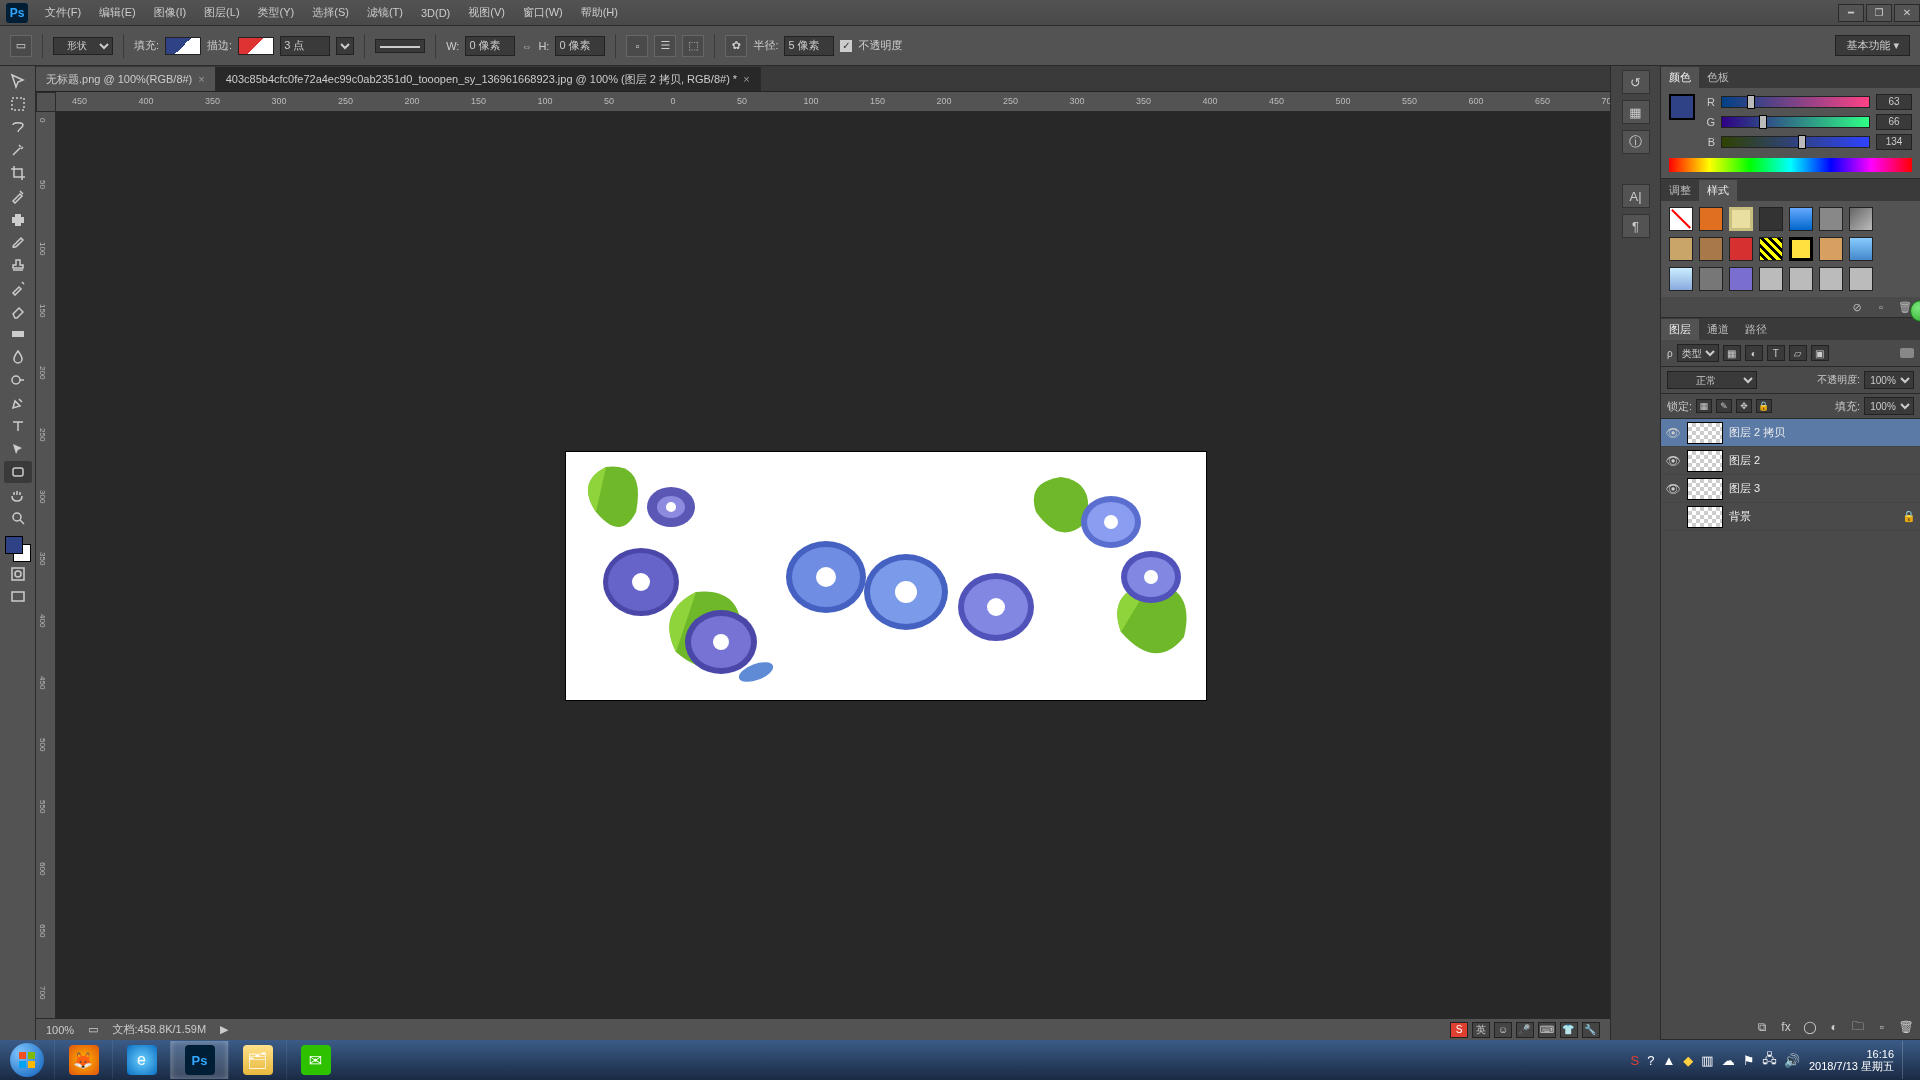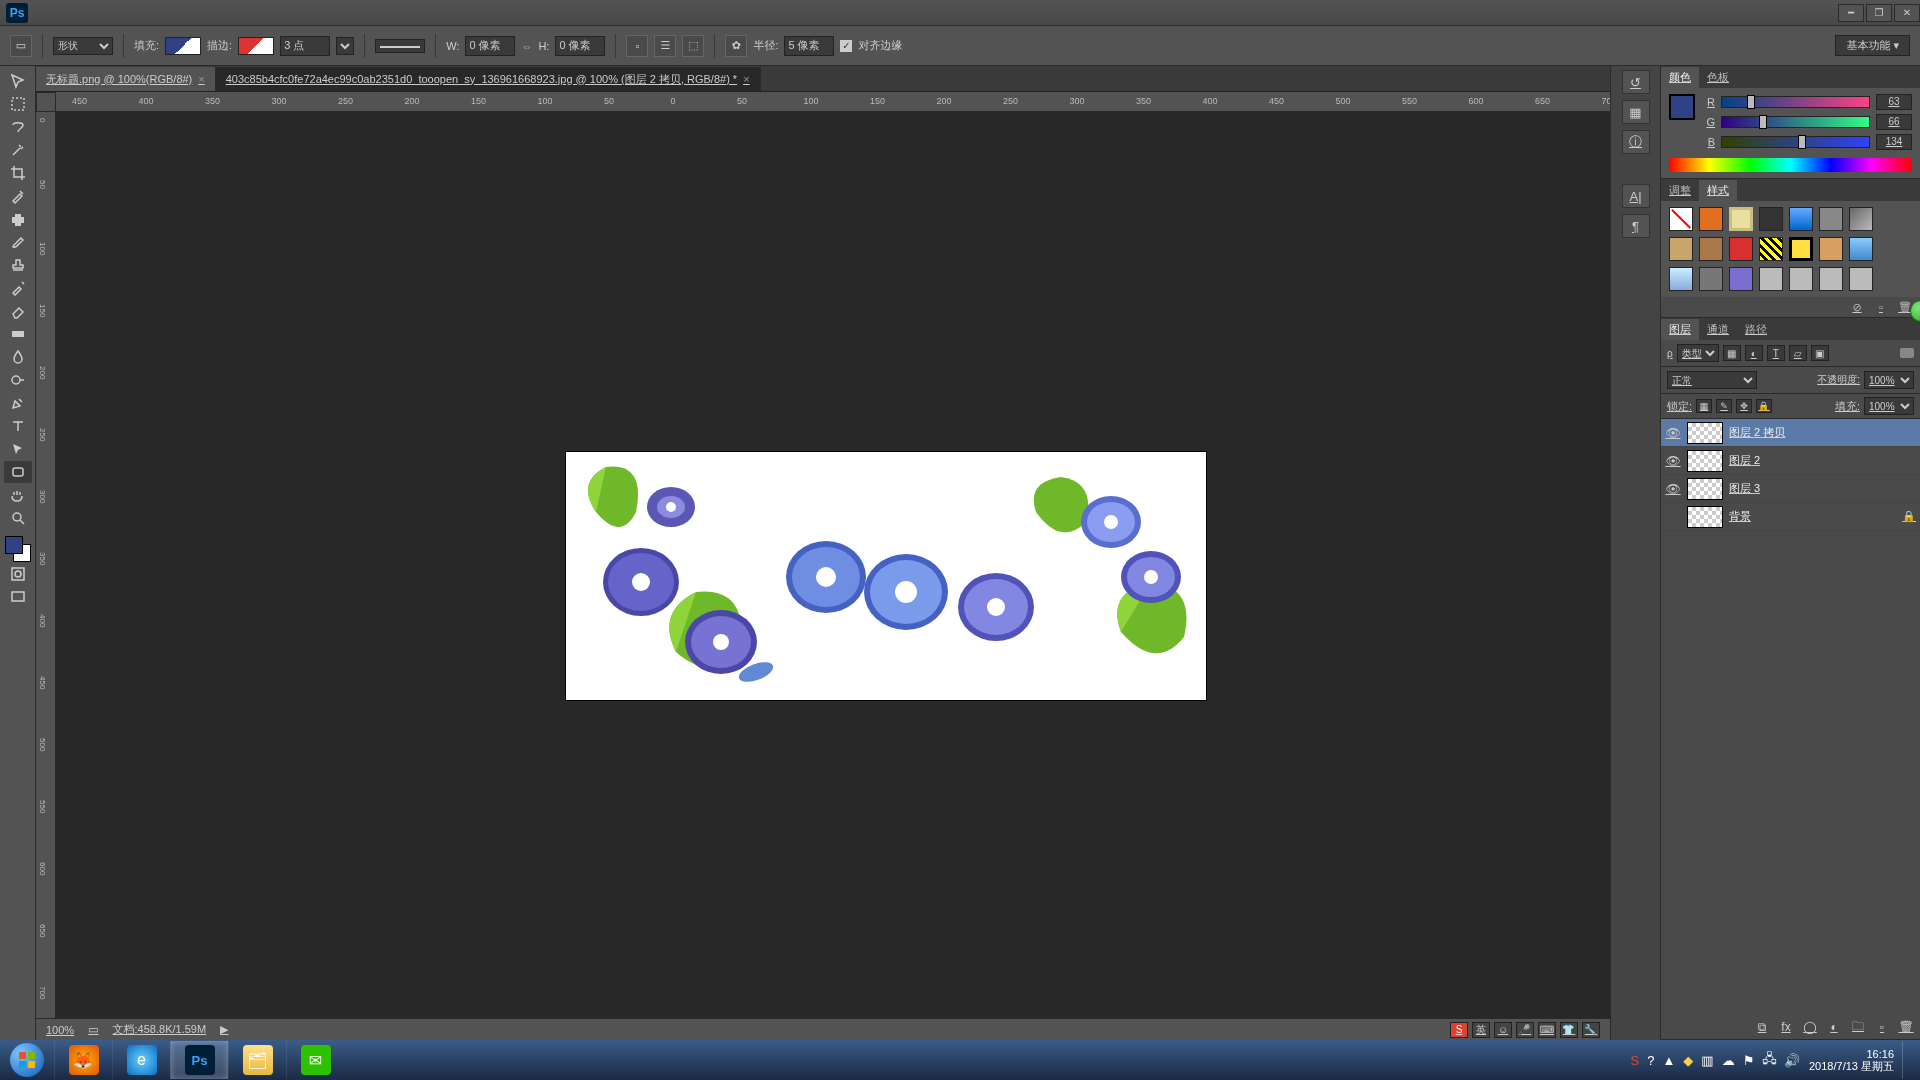--- a/index.html
+++ b/index.html
@@ -11,21 +11,21 @@
 .win-btn { width:26px; height:18px; background:#535353; border:1px solid #2a2a2a; margin-left:2px; display:flex;align-items:center;justify-content:center;font-size:10px;color:#ccc;}
 .optbar { height:40px; background:#535353; border-bottom:1px solid #2a2a2a; display:flex; align-items:center; padding:0 10px; gap:6px; color:#ccc;}
 .opt-sep { width:1px; height:24px; background:#3a3a3a; margin:0 4px;}
 .opt-swatch { width:36px;height:18px; border:1px solid #222; background:linear-gradient(135deg,#2f4286 50%, #fff 50%); }
 .opt-swatch.stroke { background:linear-gradient(135deg,#d33 50%, #fff 50%); }
 .opt-input { width:50px; height:20px; background:#3a3a3a; border:1px solid #222; color:#ccc; padding:0 3px;}
 .opt-dlabel { font-size:11px; color:#ccc;}
 .opt-icon { width:22px; height:22px; border:1px solid #666; background:#4a4a4a; display:flex;align-items:center;justify-content:center; font-size:11px;}
 .checkbox { width:12px;height:12px; background:#ccc; display:inline-flex;align-items:center;justify-content:center; font-size:10px; color:#333;}
 .workspace-btn { margin-left:auto; background:#3a3a3a; padding:2px 10px; border:1px solid #222; font-size:11px;}
-.main { display:flex; height:calc(100% - 66px - 40px);text-decoration:underline; }
+.main { display:flex; height:calc(100% - 66px - 40px); }
 .toolbox { width:36px; background:#535353; border-right:1px solid #2a2a2a; display:flex; flex-direction:column; align-items:center; padding-top:4px; gap:1px;}
 .tool { width:28px; height:22px; display:flex; align-items:center; justify-content:center; color:#ccc; font-size:14px; border-radius:2px;}
 .tool.sel { background:#3a3a3a; }
 .tool svg { width:16px; height:16px; stroke:#ccc; fill:none; stroke-width:1.5;}
 .color-sw { width:26px; height:26px; position:relative; margin-top:6px;}
 .color-sw .fg{position:absolute;top:0;left:0;width:18px;height:18px;background:#2f4286;border:1px solid #000;}
 .color-sw .bg{position:absolute;bottom:0;right:0;width:18px;height:18px;background:#fff;border:1px solid #000;}
 .doc-area { flex:1; display:flex; flex-direction:column; background:#282828;}
 .tabs { height:26px; background:#3a3a3a; display:flex; align-items:flex-end; border-bottom:1px solid #222;}
 .tab { height:24px; padding:0 10px; display:flex; align-items:center; font-size:11px; color:#ccc; border-right:1px solid #2a2a2a; background:#535353; gap:6px;}
@@ -54,21 +54,21 @@
 .color-row{display:flex;align-items:center;gap:6px;margin-bottom:4px;}
 .color-row .lab{width:12px;text-align:right;color:#ccc;}
 .slider{flex:1;height:12px;position:relative;border:1px solid #222;}
 .slider .thumb{position:absolute;top:-2px;width:8px;height:14px;background:#bbb;border:1px solid #000;}
 .valbox{width:36px;height:16px;background:#3a3a3a;border:1px solid #222;text-align:center;font-size:10px;line-height:14px;}
 .spectrum{height:14px;background:linear-gradient(90deg,red,yellow,lime,cyan,blue,magenta,red);margin-top:4px;}
 .fg-swatch{width:26px;height:26px;border:2px solid #000;}
 .adjust-grid{display:grid;grid-template-columns:repeat(7,24px);gap:6px;}
 .adj{width:24px;height:24px;background:#3a3a3a;border:1px solid #222;display:flex;align-items:center;justify-content:center;font-size:12px;}
 .layers-opts{display:flex;align-items:center;gap:4px;padding:4px 6px;background:#4a4a4a;border-bottom:1px solid #2a2a2a;}
-.lsel{background:#3a3a3a;border:1px solid #222;height:18px;font-size:10px;color:#ccc;}
+.lsel{background:#3a3a3a;border:1px solid #222;height:18px;font-size:10px;color:#ccc;text-align:center;}
 .lfilter-ic{width:18px;height:16px;background:#3a3a3a;border:1px solid #222;display:flex;align-items:center;justify-content:center;font-size:10px;}
 .layer-row{display:flex;align-items:center;height:28px;border-bottom:1px solid #444;padding:0 4px;gap:6px;}
 .layer-row.sel{background:#5b7aa6;}
 .eye{width:16px;text-align:center;font-size:12px;}
 .thumb-l{width:36px;height:22px;background:#fff;border:1px solid #000;background-image:repeating-conic-gradient(#ccc 0 25%,#fff 0 50%);background-size:8px 8px;}
 .layer-name{font-size:11px;color:#eee;}
 .layer-foot{display:flex;gap:8px;justify-content:flex-end;padding:4px 6px;background:#4a4a4a;}
 .lf-ic{width:16px;height:16px;color:#ccc;font-size:12px;display:flex;align-items:center;justify-content:center;}
 .panel-foot-mini{display:flex;justify-content:flex-end;gap:10px;padding:3px 8px;background:#4a4a4a;}
 .pf-ic{width:14px;height:14px;color:#bbb;font-size:11px;display:flex;align-items:center;justify-content:center;}
@@ -85,20 +85,33 @@
 .lock-ic{width:16px;height:14px;background:#3a3a3a;border:1px solid #222;display:flex;align-items:center;justify-content:center;font-size:9px;}
 svg.flower path{stroke:none;}
 .green-badge{width:22px;height:22px;border-radius:50%;background:radial-gradient(circle at 35% 35%, #7ce87c, #2aa52a);position:absolute;right:-12px;top:234px;border:1px solid #1a6e1a;}
 .panels-wrap{position:relative;}
 </style>
 </head>
 <body>
 
 <div class="menubar">
   <div class="ps-logo">Ps</div>
+  <div id="menu-items" style="display: flex;">
+      <div class="menu-item">文件(F)</div>
+      <div class="menu-item">编辑(E)</div>
+      <div class="menu-item">图像(I)</div>
+      <div class="menu-item">图层(L)</div>
+      <div class="menu-item">类型(Y)</div>
+      <div class="menu-item">选择(S)</div>
+      <div class="menu-item">滤镜(T)</div>
+      <div class="menu-item">3D(D)</div>
+      <div class="menu-item">视图(V)</div>
+      <div class="menu-item">窗口(W)</div>
+      <div class="menu-item">帮助(H)</div>
+    </div>
   <div class="win-controls">
     <div class="win-btn">━</div>
     <div class="win-btn">❐</div>
     <div class="win-btn">✕</div>
   </div>
 </div>
 
 <div class="optbar">
   <div class="opt-icon">▭</div>
   <div class="opt-sep"></div>
@@ -122,21 +135,21 @@
   <input class="opt-input" value="0 像素" style="">
   <div class="opt-sep"></div>
   <div class="opt-icon">▫</div>
   <div class="opt-icon">☰</div>
   <div class="opt-icon">⬚</div>
   <div class="opt-sep"></div>
   <div class="opt-icon">✿</div>
   <span class="opt-dlabel">半径:</span>
   <input class="opt-input" value="5 像素" style="">
   <span class="checkbox">✓</span>
-  <span class="opt-dlabel">对齐边缘</span>
+  <span class="opt-dlabel">不透明度</span>
   <div class="workspace-btn"><span>基本功能</span> ▾</div>
 </div>
 
 <div class="main">
 
   <div class="toolbox">
     <div class="tool">
         <svg viewBox="0 0 16 16">
           <path d="M2 2l4 12 2-5 5-2z"></path>
         </svg>

